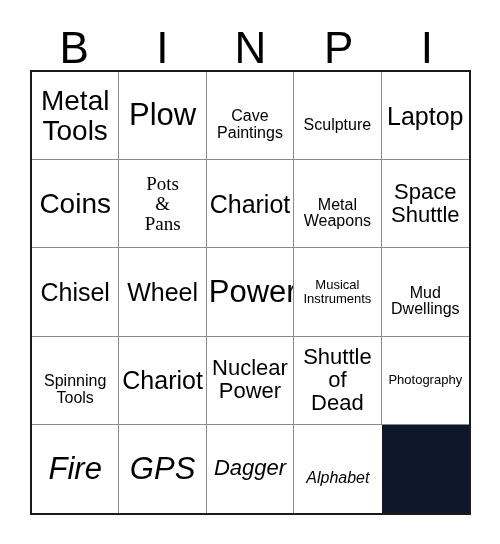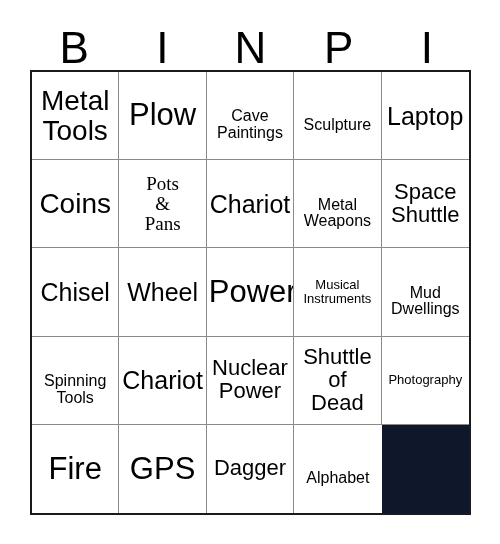--- a/index.html
+++ b/index.html
@@ -67,21 +67,21 @@
     display: flex;
     align-items: center;
     justify-content: center;
     text-align: center;
     padding: 1px 2px;
     background: #ffffff;
     overflow: hidden;
   }
   
   .bingo-cell.col-5 { border-right: none; }
-  .bingo-cell.row-5 { border-bottom: none; }
+  .bingo-cell.row-5 { border-bottom: none; font-style: italic; }
 
   .cell-text {
     display: block;
     width: 100%;
     line-height: 1.04;
     white-space: pre-line;
     word-break: normal;
     color: #000000;
   }
 

